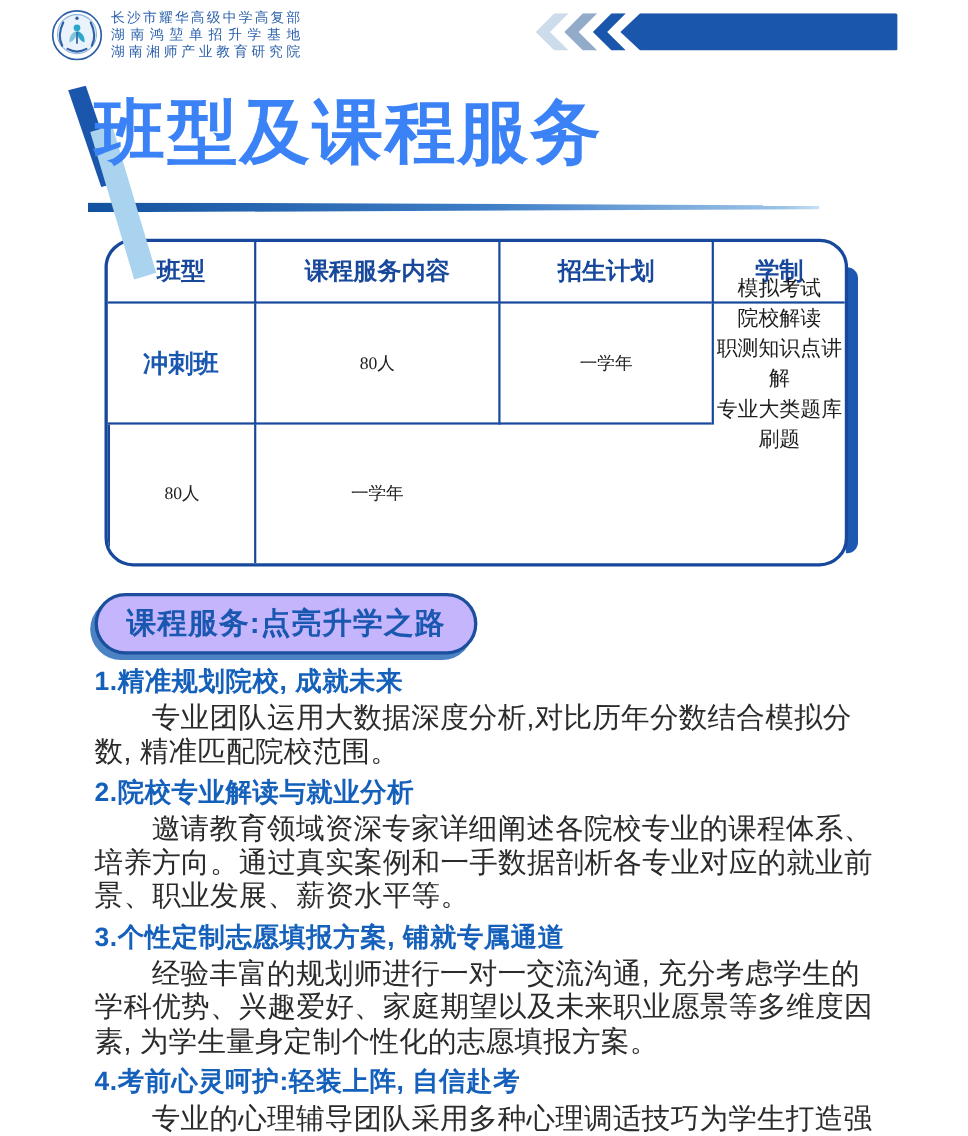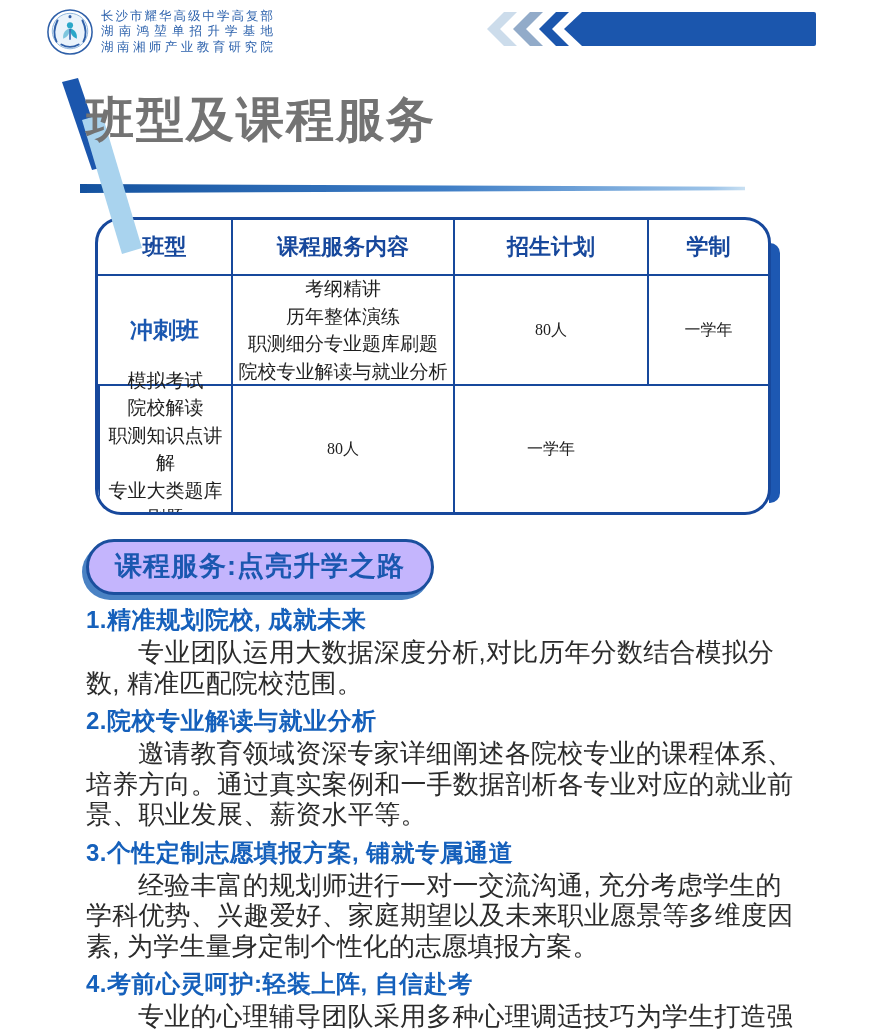--- a/index.html
+++ b/index.html
@@ -45,25 +45,25 @@
     position: absolute;
     left: -30px;
     top: 4px;
     width: 110px;
     height: 185px;
     z-index: 1;
   }
   .page-title {
     position: relative;
     z-index: 2;
-    font-size: 48px;
+    font-size: 64px;
     line-height: 92px;
     font-weight: 900;
     letter-spacing: 2px;
-    color: #737373;
+    color: #3b82f6;
     white-space: nowrap;
   }
   .title-underline {
     margin: 14px 0 0 80px;
     width: 665px;
     height: 9px;
     background: linear-gradient(to right, #14529f, #3f7ec6 55%, #9cc3e8 95%, #c9e0f2);
     clip-path: polygon(0 0, 100% 30%, 100% 70%, 0 100%);
   }
 
@@ -183,26 +183,20 @@
 <div class="table-wrap">
   <div class="table-band"></div>
   <div class="svc-table">
 
     <div class="cell th h-div">班型</div>
     <div class="cell th h-div v-div">课程服务内容</div>
     <div class="cell th h-div v-div">招生计划</div>
     <div class="cell th h-div v-div">学制</div>
 
     <div class="cell class-name h-div">冲刺班</div>
-    <div class="cell h-div v-div">
-      <div class="svc-line">考纲精讲</div>
-      <div class="svc-line">历年整体演练</div>
-      <div class="svc-line">职测细分专业题库刷题</div>
-      <div class="svc-line">院校专业解读与就业分析</div>
-    </div>
     <div class="cell plain h-div v-div">80人</div>
     <div class="cell plain h-div v-div">一学年</div>
 
     <div class="cell v-div">
       <div class="svc-line">模拟考试</div>
       <div class="svc-line">院校解读</div>
       <div class="svc-line">职测知识点讲解</div>
       <div class="svc-line">专业大类题库刷题</div>
     </div>
     <div class="cell plain v-div">80人</div>

